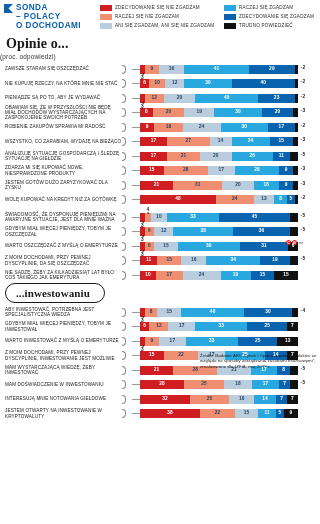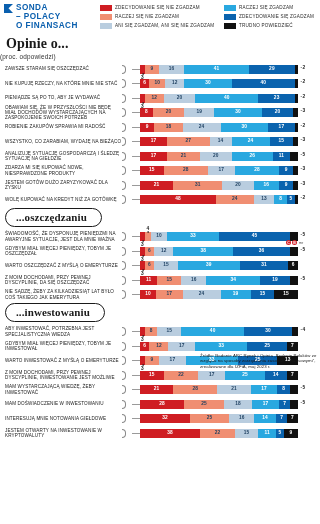--- a/index.html
+++ b/index.html
@@ -90,21 +90,21 @@
   <div class="header">
     <div class="brand">
       <div class="brand-mark">
         <svg width="9" height="9" viewBox="0 0 9 9">
             <path d="M0 0 H9 L4.5 4.2 L9 9 H0 Z" fill="#0a5fae"></path>
           </svg>
       </div>
       <div class="brand-text">
         <div>SONDA</div>
         <div>– POLACY</div>
-        <div>O FINANSACH</div>
+        <div>O DOCHODAMI</div>
       </div>
     </div>
 
     <div class="legend">
       <div class="legend-col c1">
         <div class="legend-item">
           <span class="legend-swatch" style="background:#cf1d22"></span>
           <span class="legend-label">ZDECYDOWANIE SIĘ NIE ZGADZAM</span>
         </div>
         <div class="legend-item">
@@ -377,23 +377,20 @@
               <div class="seg lightfill" style="background: rgb(10, 99, 174); width: 7.9px;">
                 <span>5</span>
               </div>
               <div class="seg darkfill" style="background: rgb(17, 17, 17); width: 3.16px;"></div>
               <div class="tail">2</div>
             </div>
           </div>
         </div>
       </div>
       <div class="section">
-        <div class="section-head">
-          <div class="pill">...oszczędzaniu</div>
-        </div>
         <div class="rows">
           <div class="row">
             <div class="row-label">ŚWIADOMOŚĆ, ŻE DYSPONUJĘ PIENIĘDZMI NA AWARYJNE SYTUACJE, JEST DLA MNIE WAŻNA</div>
             <div class="brace"></div>
             <div class="leader" style="width: 8px;"></div>
             <div class="bar">
               <div class="seg lightfill" style="background: rgb(207, 29, 34); width: 4.74px; position: relative;">
                 <div class="cal bot">3</div>
               </div>
               <div class="seg greyfill" style="background: rgb(240, 142, 114); width: 6.32px; position: relative;">

